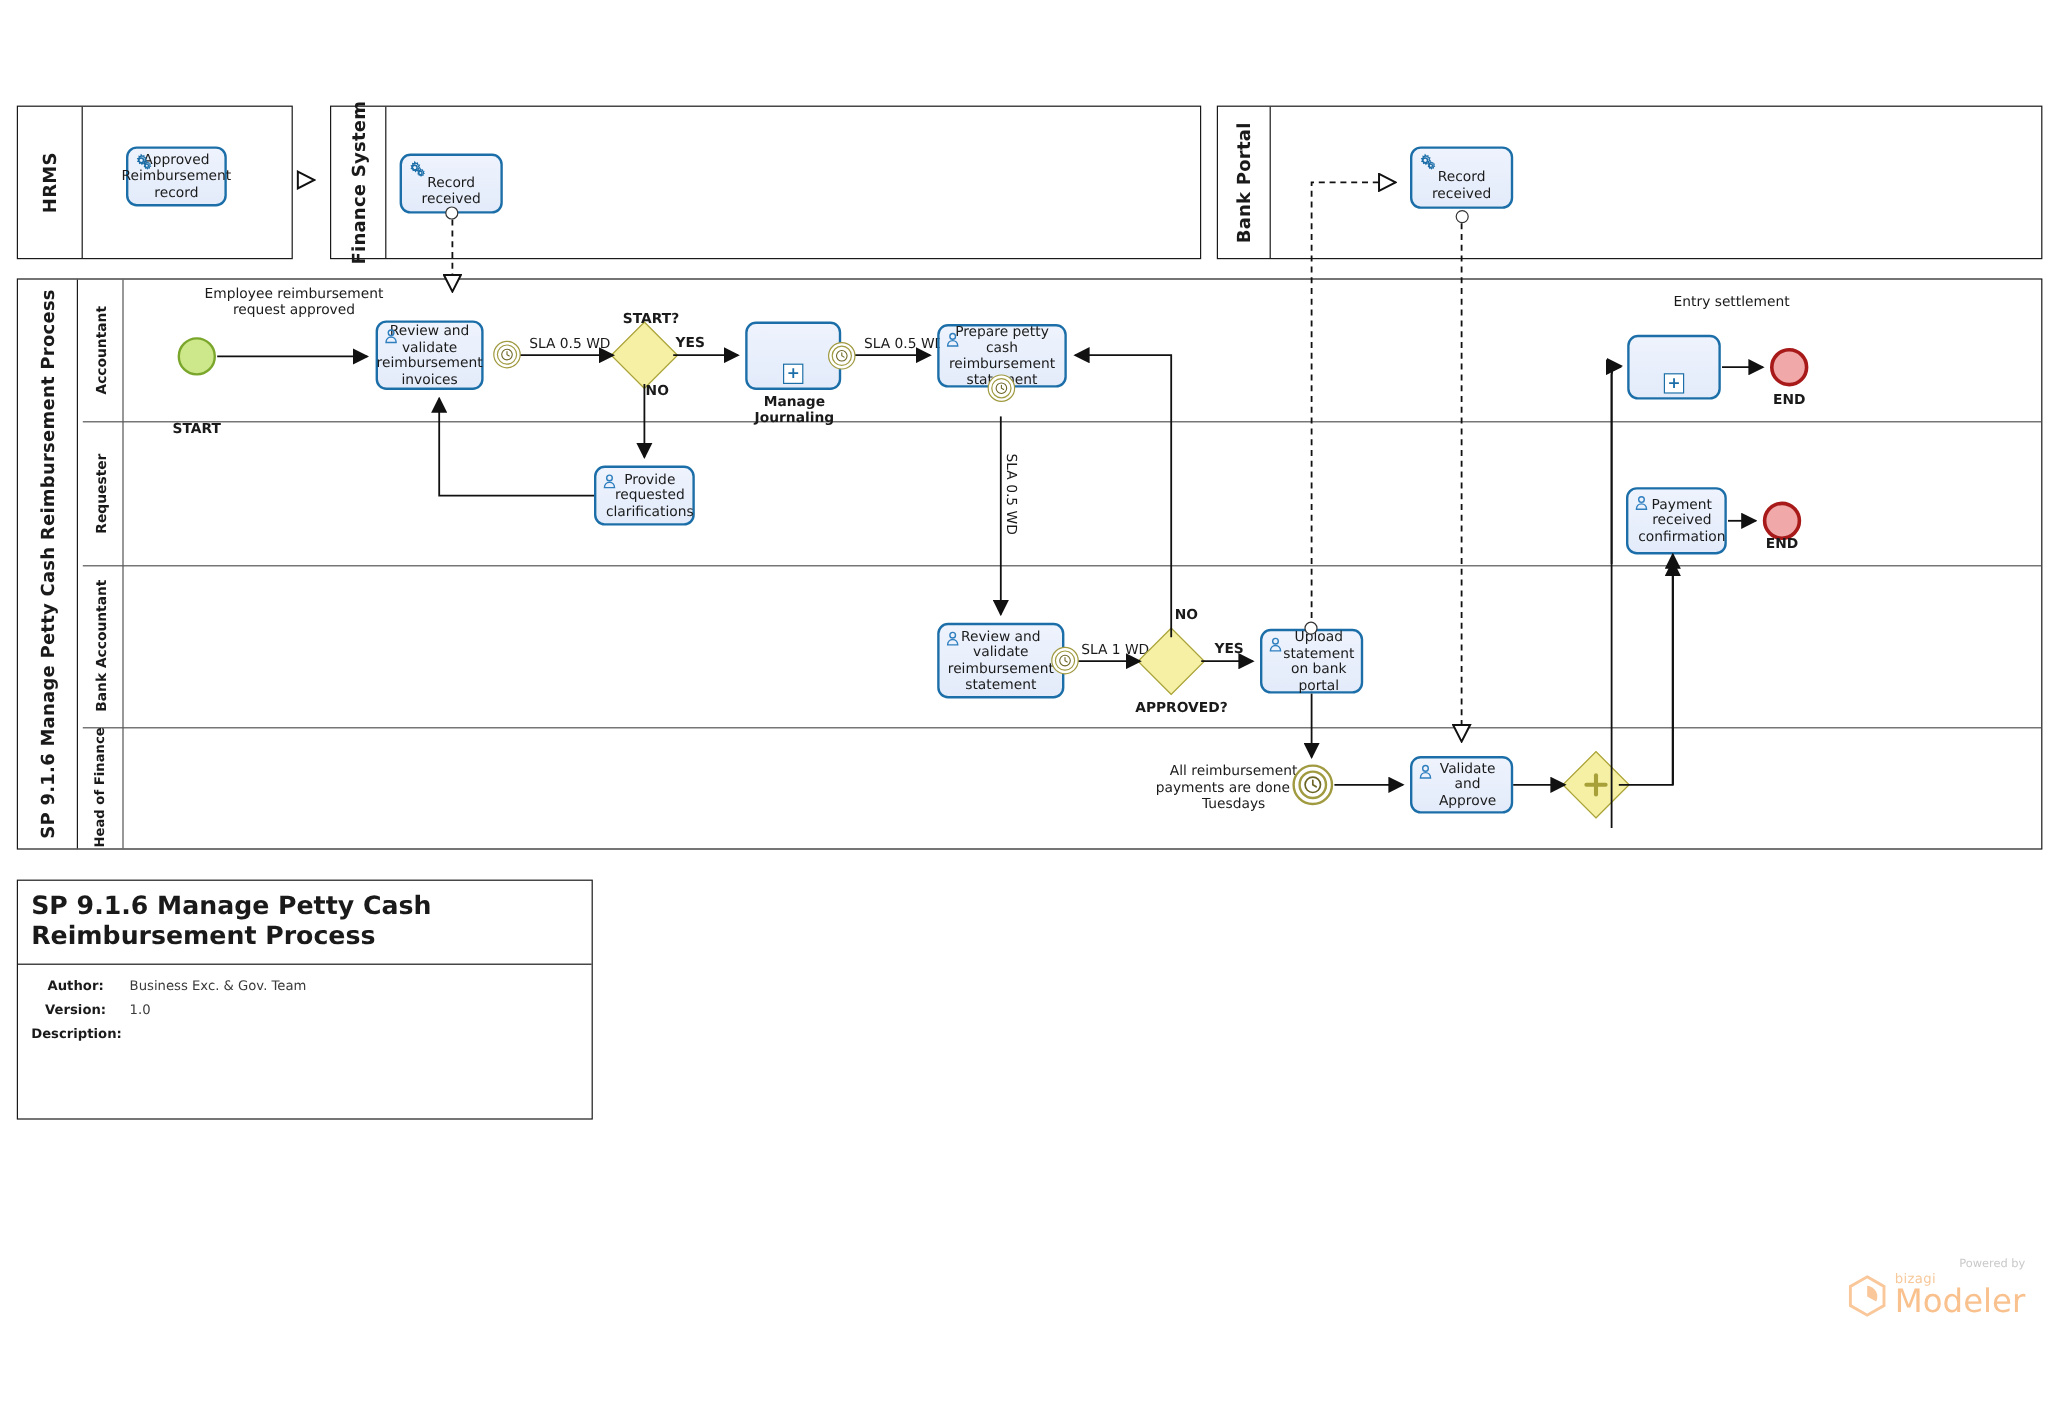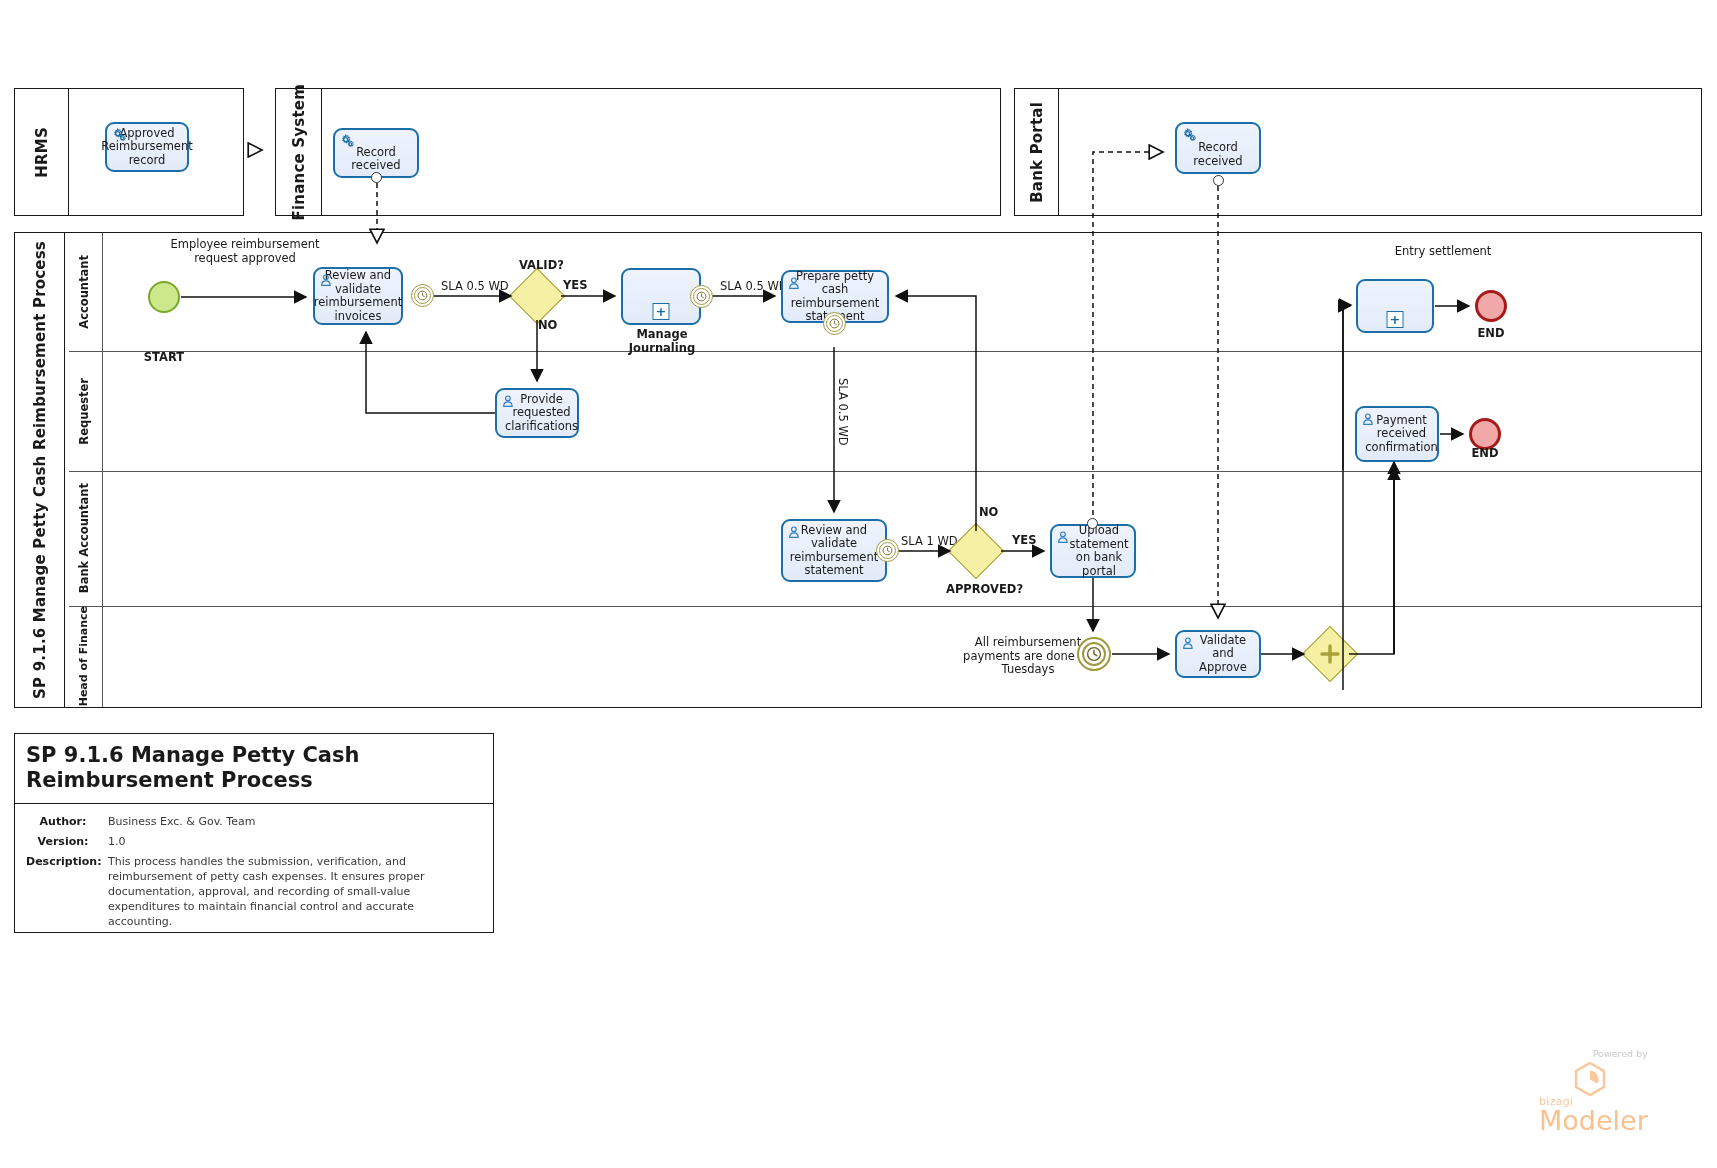--- a/index.html
+++ b/index.html
@@ -62,21 +62,21 @@
   .card-title{padding:9px 11px 10px 11px;font-size:21px;font-weight:bold;line-height:25px;
               border-bottom:1.5px solid #1a1a1a;white-space:nowrap;overflow:hidden;}
   .card-body{padding:10px 11px 14px 11px;}
   .row{display:flex;margin-bottom:5px;}
   .row .k{width:74px;min-width:74px;text-align:center;font-weight:bold;font-size:11px;color:#1a1a1a;padding-right:8px;line-height:15px;}
   .row .v{font-size:11px;color:#3a3a3a;line-height:15px;max-width:330px;}
 
   
   .logo{position:absolute;text-align:left;}
   .logo .pb{font-size:9.5px;color:#c9c9c9;margin-left:30px;text-align:right;}
-  .logo .wrap{display:flex;align-items:center;margin-top:2px;flex-direction:column;}
+  .logo .wrap{display:flex;align-items:center;margin-top:2px;}
   .logo .mark{width:34px;height:36px;margin-right:6px;}
   .logo .txt .bz{font-size:11px;color:#f7c89a;line-height:10px;letter-spacing:.3px;}
   .logo .txt .md{font-size:27px;color:#f9c18d;line-height:27px;font-weight:500;}
 </style>
 </head>
 <body>
 
 <div class="canvas">
 
   <div class="pool" style="left:14px;top:88px;width:230px;height:128px;">
@@ -172,21 +172,21 @@
   <div class="ev-bnd" style="left:411px;top:284px;">
     <svg class="clk" viewBox="0 0 16 16">
         <circle cx="8" cy="8" r="6.4" fill="none" stroke="#6b6424" stroke-width="1.3"></circle>
         <path d="M8 4.4V8l2.7 1.6" fill="none" stroke="#6b6424" stroke-width="1.3" stroke-linecap="round"></path>
       </svg>
   </div>
 
   <div class="edge-lbl" style="left:441px;top:279px;"><span>SLA 0.5 WD</span></div>
 
   <div class="gw" style="left:517px;top:276px;"></div>
-  <div class="edge-lbl b" style="left:519px;top:258px;"><span>VALID?</span></div>
+  <div class="edge-lbl b" style="left:519px;top:258px;"><span>START?</span></div>
   <div class="edge-lbl b" style="left:563px;top:278px;"><span>YES</span></div>
   <div class="edge-lbl b" style="left:538px;top:318px;"><span>NO</span></div>
 
   <div class="subproc" style="left:621px;top:268px;width:80px;height:57px;">
     <div class="sub-plus">+</div>
   </div>
   <div class="caption bold" style="left:606px;top:328px;width:112px;"><span>Manage Journaling</span></div>
   <div class="ev-bnd" style="left:690px;top:285px;">
     <svg class="clk" viewBox="0 0 16 16">
         <circle cx="8" cy="8" r="6.4" fill="none" stroke="#6b6424" stroke-width="1.3"></circle>
@@ -396,21 +396,20 @@
       <div class="row">
         <div class="k">Author:</div>
         <div class="v">Business Exc. &amp; Gov. Team</div>
       </div>
       <div class="row">
         <div class="k">Version:</div>
         <div class="v">1.0</div>
       </div>
       <div class="row">
         <div class="k">Description:</div>
-        <div class="v">This process handles the submission, verification, and reimbursement of petty cash expenses. It ensures proper documentation, approval, and recording of small-value expenditures to maintain financial control and accurate accounting.</div>
       </div>
     </div>
   </div>
 
   <div class="logo" style="left:1539px;top:1048px;">
     <div class="pb">Powered by</div>
     <div class="wrap">
       <svg class="mark" viewBox="0 0 34 36">
         <path d="M17 2 31 10 31 26 17 34 3 26 3 10 z" fill="none" stroke="#f9c79a" stroke-width="2.4"></path>
         <path d="M17 9.5 L17 18.5 L24.5 22.5 A9 9 0 0 0 17 9.5 z" fill="#f9c79a"></path>

